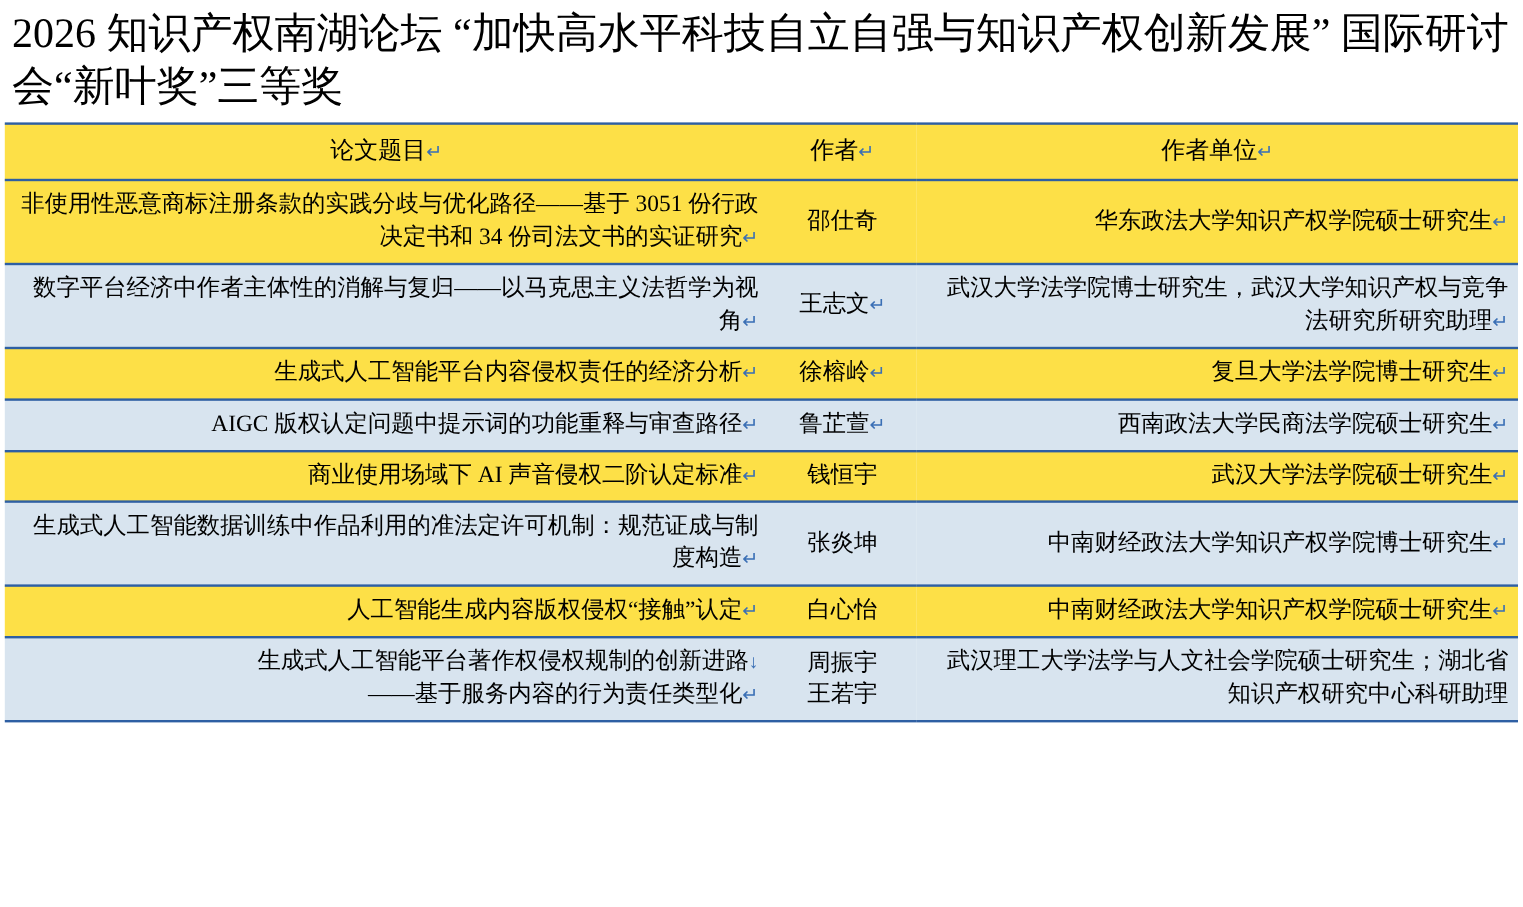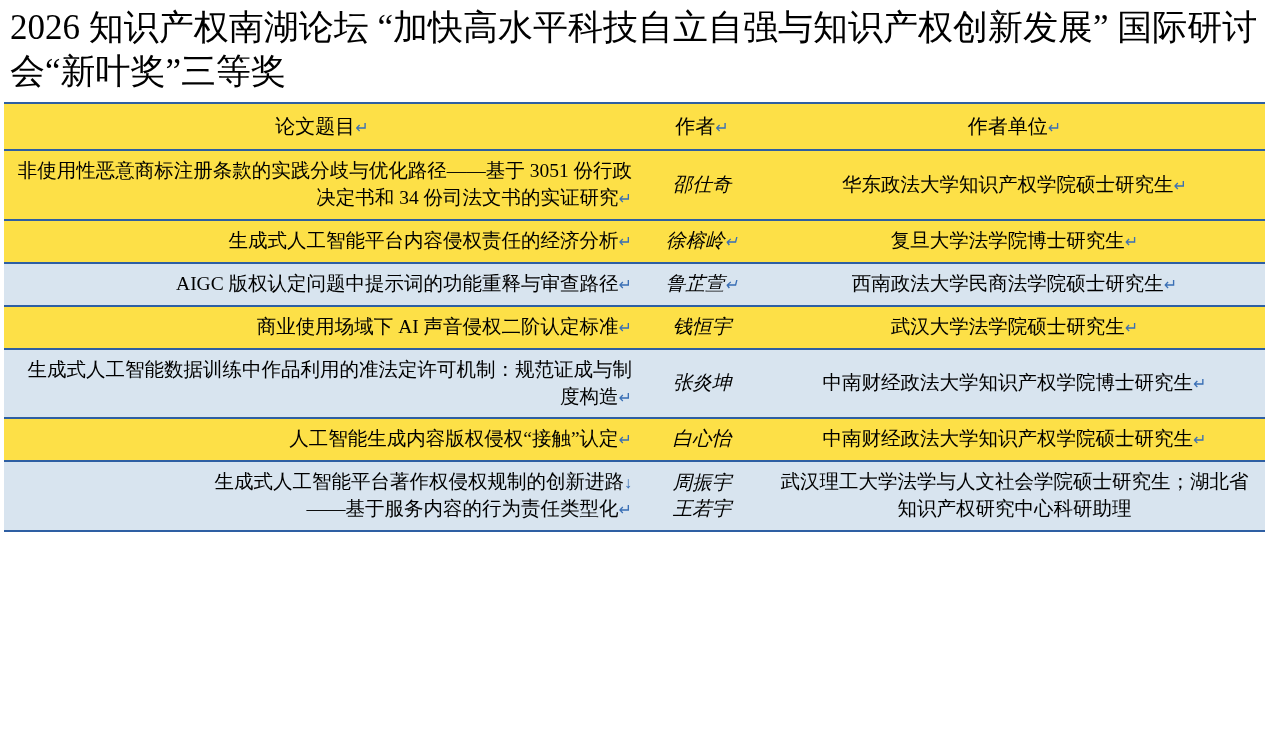--- a/index.html
+++ b/index.html
@@ -62,24 +62,23 @@
   }
   table.award-table tr.plain td {
     background: #fde047;
   }
   td.title-cell {
     text-align: right;
   }
   td.author-cell {
     text-align: center;
     white-space: nowrap;
-    font-style: italic;
   }
   td.org-cell {
-    text-align: center;
+    text-align: right;
   }
   .pilcrow {
     color: #3a6fb5;
     font-size: 16px;
     vertical-align: baseline;
   }
   .arrow {
     color: #3a6fb5;
     font-size: 16px;
   }
@@ -106,20 +105,25 @@
         <td><span>作者</span><span class="pilcrow">↵</span></td>
         <td><span>作者单位</span><span class="pilcrow">↵</span></td>
       </tr>
 
       <tr class="plain">
         <td class="title-cell"><span>非使用性恶意商标注册条款的实践分歧与优化路径——基于 3051 份行政决定书和 34 份司法文书的实证研究</span><span class="pilcrow">↵</span></td>
         <td class="author-cell"><span>邵仕奇</span></td>
         <td class="org-cell"><span>华东政法大学知识产权学院硕士研究生</span><span class="pilcrow">↵</span></td>
       </tr>
 
+      <tr class="shaded">
+        <td class="title-cell"><span>数字平台经济中作者主体性的消解与复归——以马克思主义法哲学为视角</span><span class="pilcrow">↵</span></td>
+        <td class="author-cell"><span>王志文</span><span class="pilcrow">↵</span></td>
+        <td class="org-cell"><span>武汉大学法学院博士研究生，武汉大学知识产权与竞争法研究所研究助理</span><span class="pilcrow">↵</span></td>
+      </tr>
 
       <tr class="plain">
         <td class="title-cell"><span>生成式人工智能平台内容侵权责任的经济分析</span><span class="pilcrow">↵</span></td>
         <td class="author-cell"><span>徐榕岭</span><span class="pilcrow">↵</span></td>
         <td class="org-cell"><span>复旦大学法学院博士研究生</span><span class="pilcrow">↵</span></td>
       </tr>
 
       <tr class="shaded">
         <td class="title-cell"><span>AIGC 版权认定问题中提示词的功能重释与审查路径</span><span class="pilcrow">↵</span></td>
         <td class="author-cell"><span>鲁芷萱</span><span class="pilcrow">↵</span></td>

